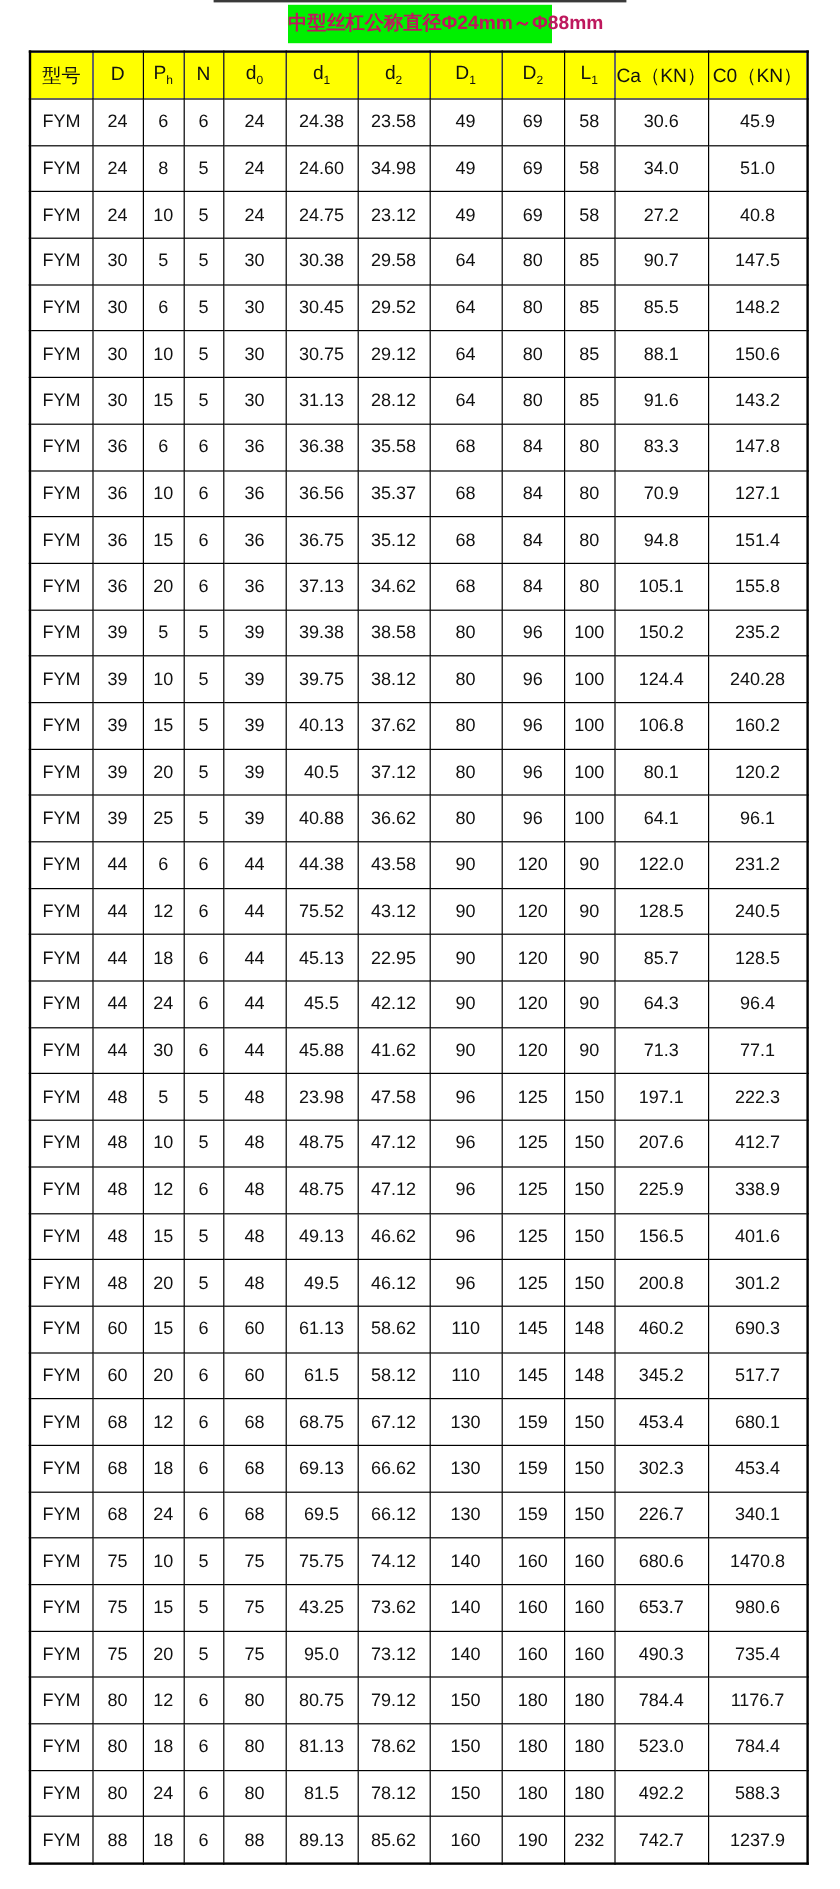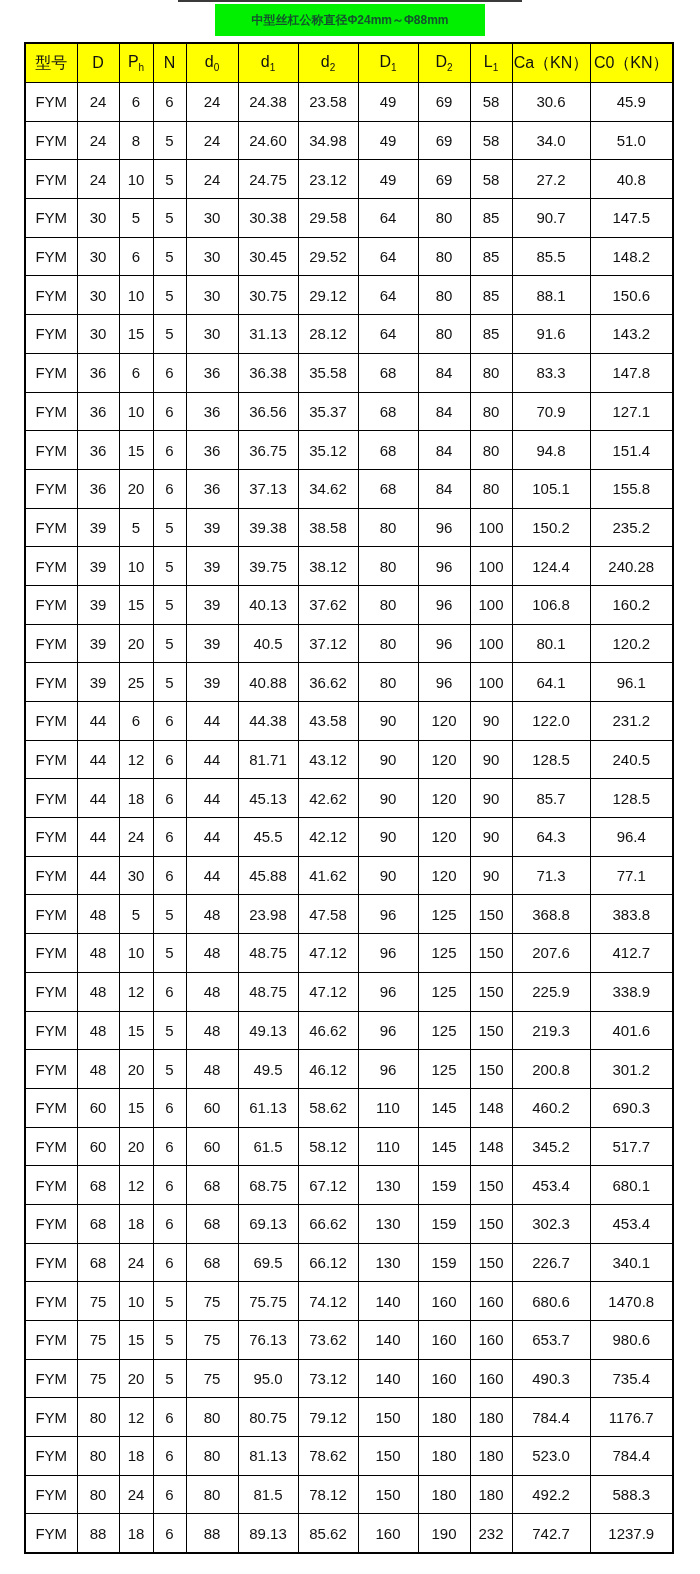--- a/index.html
+++ b/index.html
@@ -14,28 +14,28 @@
     height: 1574px;
     background: #ffffff;
     overflow: hidden;
   }
   .title-rule {
     width: 344px;
     margin: 0 auto;
     border-top: 2px solid #3a3a3a;
   }
   .title-band {
-    width: 270px;
+    width: 220px;
     margin: 2px auto 6px auto;
     height: 32px;
     line-height: 32px;
     text-align: center;
     background: var(--title-bg, #00f000);
-    color: #14532d;
-    font-size: 12px;
+    color: #be185d;
+    font-size: 16px;
     font-weight: 700;
     white-space: nowrap;
   }
   table.spec {
     margin-left: 24px;
     width: 648px;
     border-collapse: collapse;
     table-layout: fixed;
     border: 2px solid #000;
   }
@@ -356,36 +356,36 @@
           <td>90</td>
           <td>122.0</td>
           <td>231.2</td>
         </tr>
         <tr>
           <td>FYM</td>
           <td>44</td>
           <td>12</td>
           <td>6</td>
           <td>44</td>
-          <td>81.71</td>
+          <td>75.52</td>
           <td>43.12</td>
           <td>90</td>
           <td>120</td>
           <td>90</td>
           <td>128.5</td>
           <td>240.5</td>
         </tr>
         <tr>
           <td>FYM</td>
           <td>44</td>
           <td>18</td>
           <td>6</td>
           <td>44</td>
           <td>45.13</td>
-          <td>42.62</td>
+          <td>22.95</td>
           <td>90</td>
           <td>120</td>
           <td>90</td>
           <td>85.7</td>
           <td>128.5</td>
         </tr>
         <tr>
           <td>FYM</td>
           <td>44</td>
           <td>24</td>
@@ -417,22 +417,22 @@
           <td>FYM</td>
           <td>48</td>
           <td>5</td>
           <td>5</td>
           <td>48</td>
           <td>23.98</td>
           <td>47.58</td>
           <td>96</td>
           <td>125</td>
           <td>150</td>
-          <td>368.8</td>
-          <td>383.8</td>
+          <td>197.1</td>
+          <td>222.3</td>
         </tr>
         <tr>
           <td>FYM</td>
           <td>48</td>
           <td>10</td>
           <td>5</td>
           <td>48</td>
           <td>48.75</td>
           <td>47.12</td>
           <td>96</td>
@@ -459,21 +459,21 @@
           <td>FYM</td>
           <td>48</td>
           <td>15</td>
           <td>5</td>
           <td>48</td>
           <td>49.13</td>
           <td>46.62</td>
           <td>96</td>
           <td>125</td>
           <td>150</td>
-          <td>219.3</td>
+          <td>156.5</td>
           <td>401.6</td>
         </tr>
         <tr>
           <td>FYM</td>
           <td>48</td>
           <td>20</td>
           <td>5</td>
           <td>48</td>
           <td>49.5</td>
           <td>46.12</td>
@@ -566,21 +566,21 @@
           <td>160</td>
           <td>680.6</td>
           <td>1470.8</td>
         </tr>
         <tr>
           <td>FYM</td>
           <td>75</td>
           <td>15</td>
           <td>5</td>
           <td>75</td>
-          <td>76.13</td>
+          <td>43.25</td>
           <td>73.62</td>
           <td>140</td>
           <td>160</td>
           <td>160</td>
           <td>653.7</td>
           <td>980.6</td>
         </tr>
         <tr>
           <td>FYM</td>
           <td>75</td>

